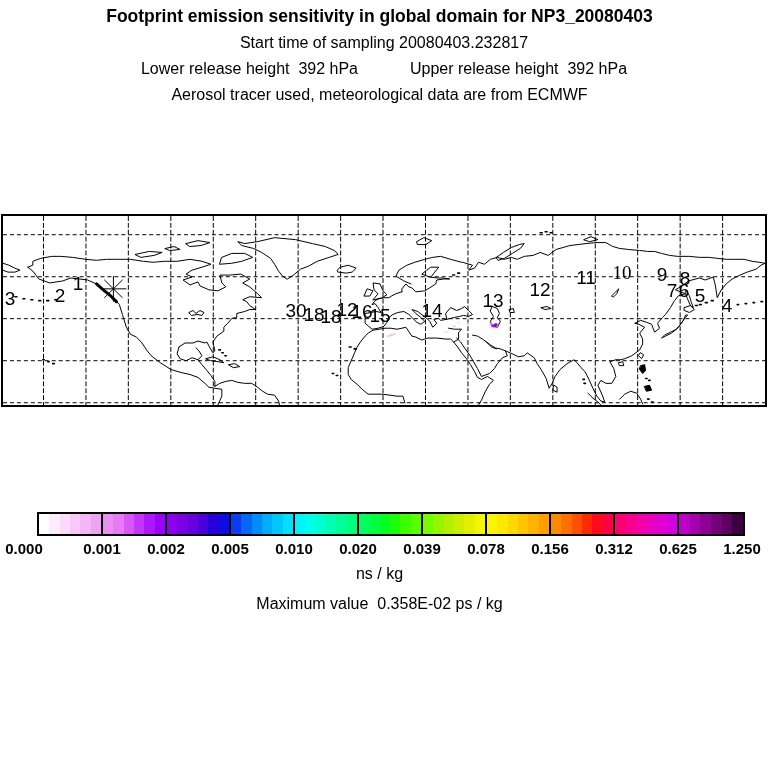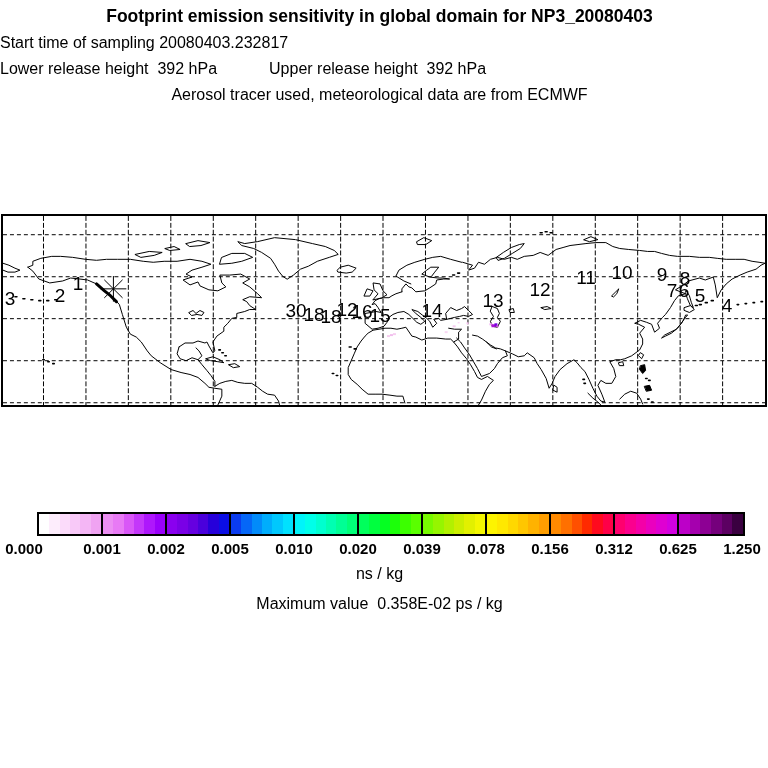--- a/index.html
+++ b/index.html
@@ -1,18 +1,18 @@
 <!DOCTYPE html>
 <html><head>
 <meta charset="utf-8">
 <style>
   html,body{margin:0;padding:0;background:#fff}
   body{width:768px;height:768px;position:relative;font-family:"Liberation Sans",sans-serif;color:#000;overflow:hidden}
   .hline{position:absolute;left:0;width:759px;text-align:center;white-space:pre}
-  .hrow{position:absolute;left:0;width:768px;display:flex;justify-content:flex-start;white-space:pre}
+  .hrow{position:absolute;left:0;width:768px;display:flex;justify-content:center;white-space:pre}
   .title{top:6px;font-size:17.5px;font-weight:bold}
   .l2{top:34px;font-size:16px;gap:44px}
   .l3{top:60px;font-size:16px;gap:52px}
   .l4{top:86px;font-size:16px}
   #map-box{position:absolute;left:1px;top:214px;width:762px;height:189px;border:2px solid #000;background:#fff}
   #map-svg{position:absolute;left:0;top:0;width:100%;height:100%}
   .track-num{position:absolute;transform:translate(-50%,-50%);font-size:19px;line-height:1;color:#000}
   #cbar{position:absolute;left:37px;top:512px;width:704px;height:20px;border:2px solid #000;display:flex}
   .cbar-seg{width:64px;height:100%;box-sizing:border-box;border-right:2px solid #000}
   .cbar-seg:last-child{border-right:none}
@@ -109,21 +109,21 @@
   <div id="labels-layer">
       <span class="track-num" style="left: 75px; top: 67px;">1</span>
       <span class="track-num" style="left: 57px; top: 79px;">2</span>
       <span class="track-num" style="left: 7px; top: 82px;">3</span>
       <span class="track-num" style="left: 724px; top: 89px;">4</span>
       <span class="track-num" style="left: 697px; top: 79px;">5</span>
       <span class="track-num" style="left: 681px; top: 74px;">6</span>
       <span class="track-num" style="left: 669px; top: 74px;">7</span>
       <span class="track-num" style="left: 682px; top: 62px;">8</span>
       <span class="track-num" style="left: 659px; top: 58px;">9</span>
-      <span class="track-num" style="left: 619px; top: 56px;">10</span>
+      <span class="track-num" style="left: 619px; top: 56px; font-family: Liberation Serif, serif;">10</span>
       <span class="track-num" style="left: 583px; top: 61px;">11</span>
       <span class="track-num" style="left: 537px; top: 73px;">12</span>
       <span class="track-num" style="left: 490px; top: 84px;">13</span>
       <span class="track-num" style="left: 429px; top: 94px;">14</span>
       <span class="track-num" style="left: 377px; top: 99px;">15</span>
       <span class="track-num" style="left: 359px; top: 95px;">16</span>
       <span class="track-num" style="left: 344px; top: 93px;">12</span>
       <span class="track-num" style="left: 328px; top: 100px;">18</span>
       <span class="track-num" style="left: 311px; top: 98px;">18</span>
       <span class="track-num" style="left: 293px; top: 94px;">30</span>

